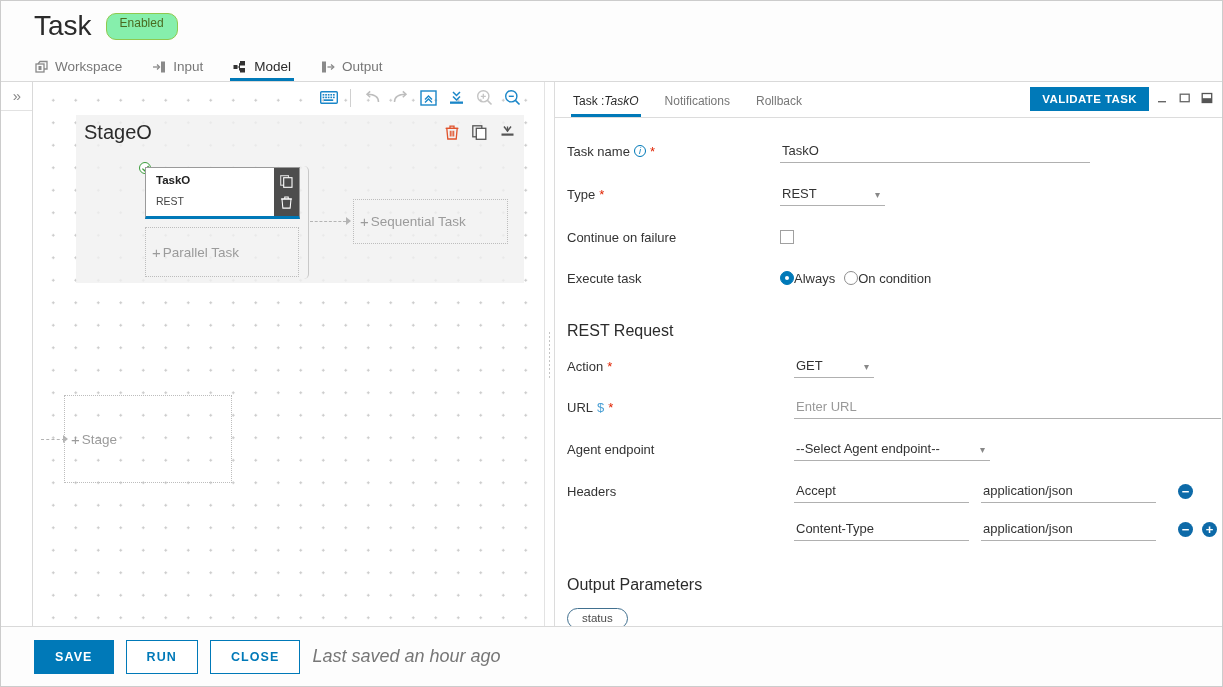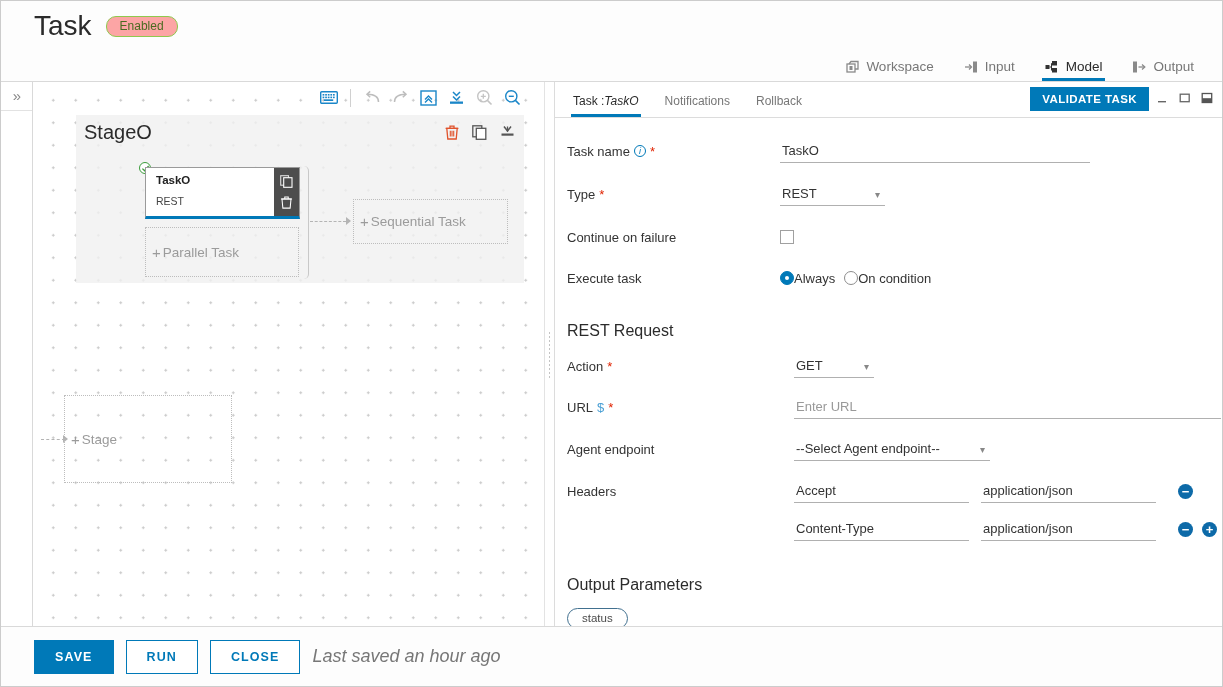--- a/index.html
+++ b/index.html
@@ -24,37 +24,36 @@
     background: #fdfdfd;
     display: flex; align-items: center;
   }
   .app-title {
     font-size: 28px; font-weight: 400; color: #2b2b2b;
     margin-left: 33px; letter-spacing: 0px;
   }
   .badge-enabled {
     margin-left: 14px;
     display: inline-block;
-    padding: 2px 13px 2px;
+    padding: 2px 13px 8px;
     border: 1px solid #8fc94e;
     border-radius: 10px;
-    background: #fca5a5;
+    background: #86efac;
     color: #4a6b20;
     font-size: 12px;
     line-height: 15px;
   }
 
   
   .tabbar {
     position: absolute; left: 0; top: 50px; width: 1223px; height: 31px;
     background: #fdfdfd;
     border-bottom: 1px solid #d9d9d9;
     display: flex; align-items: flex-end;
-    padding-left: 42px;
-    justify-content: flex-end;
+    padding-left: 33px;
   }
   .tab {
     display: flex; align-items: center; gap: 6px;
     padding: 0 0 7px 0; margin-right: 30px;
     font-size: 13.5px; color: #777;
     cursor: pointer; position: relative;
   }
   .tab.active { color: #2b2b2b; }
   .tab.active::after {
     content: ""; position: absolute; left: -3px; right: -3px; bottom: 0;

